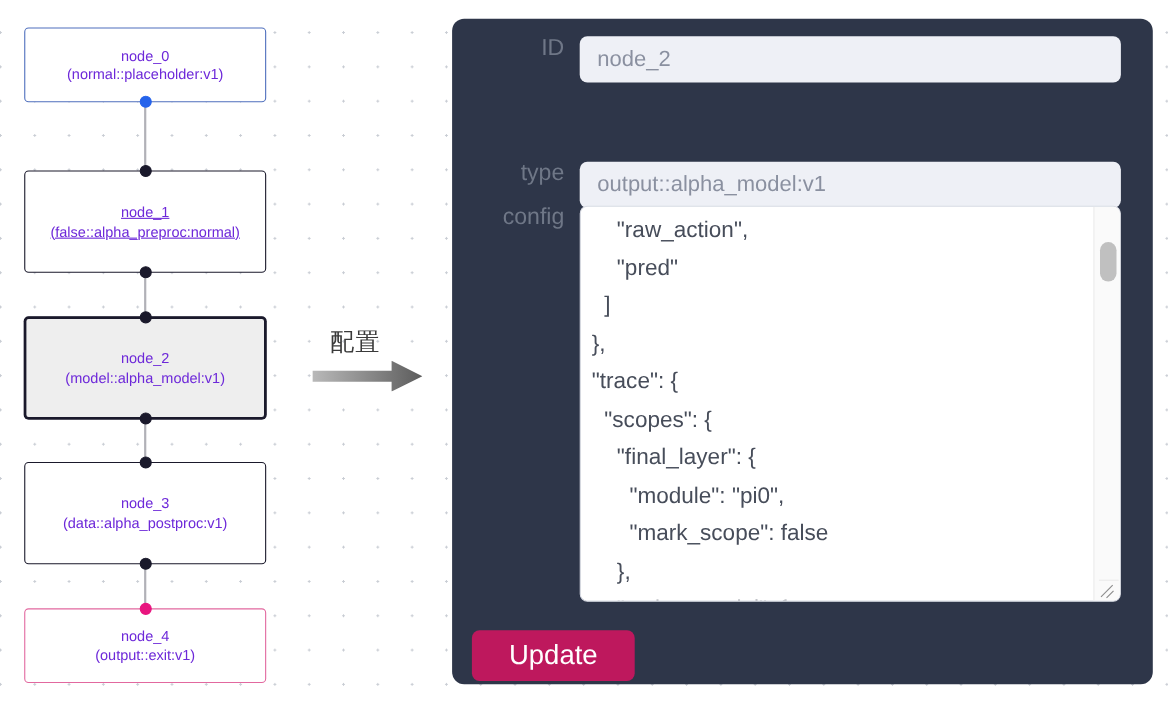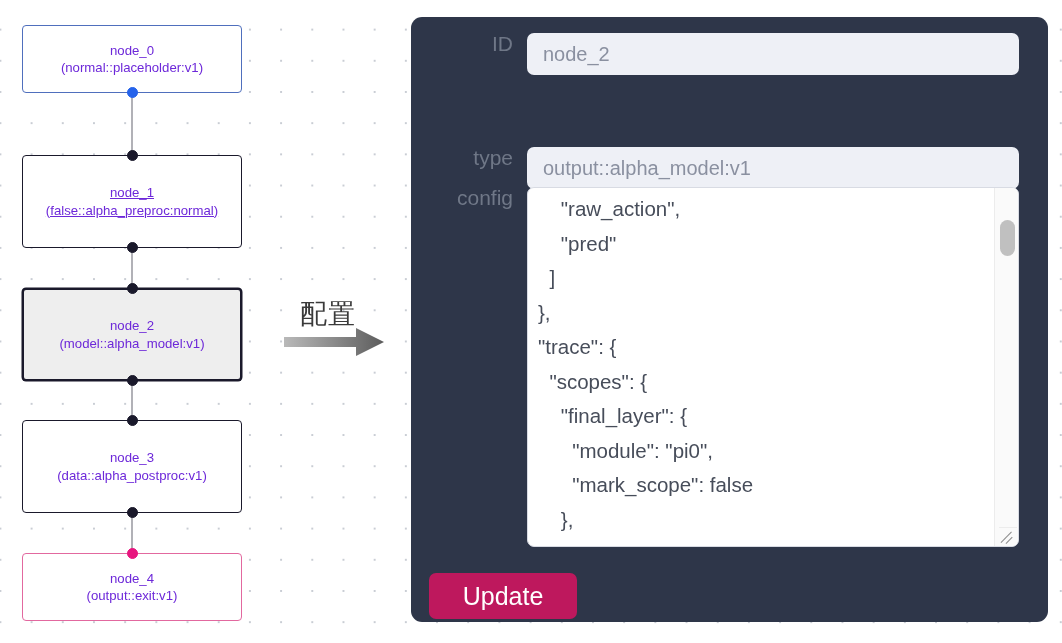--- a/index.html
+++ b/index.html
@@ -75,21 +75,21 @@
 
   
   #transition {
     position: absolute;
     left: 284px; top: 296px;
     width: 116px; height: 62px;
   }
   #transition-caption {
     position: absolute;
     left: 16px; top: 0;
-    font-size: 27px;
+    font-size: 22px;
     color: #3a3a3a;
     letter-spacing: 1px;
     font-family: Liberation Serif, serif;
   }
   #transition-arrow {
     position: absolute;
     left: 0; top: 32px;
   }
 
   

